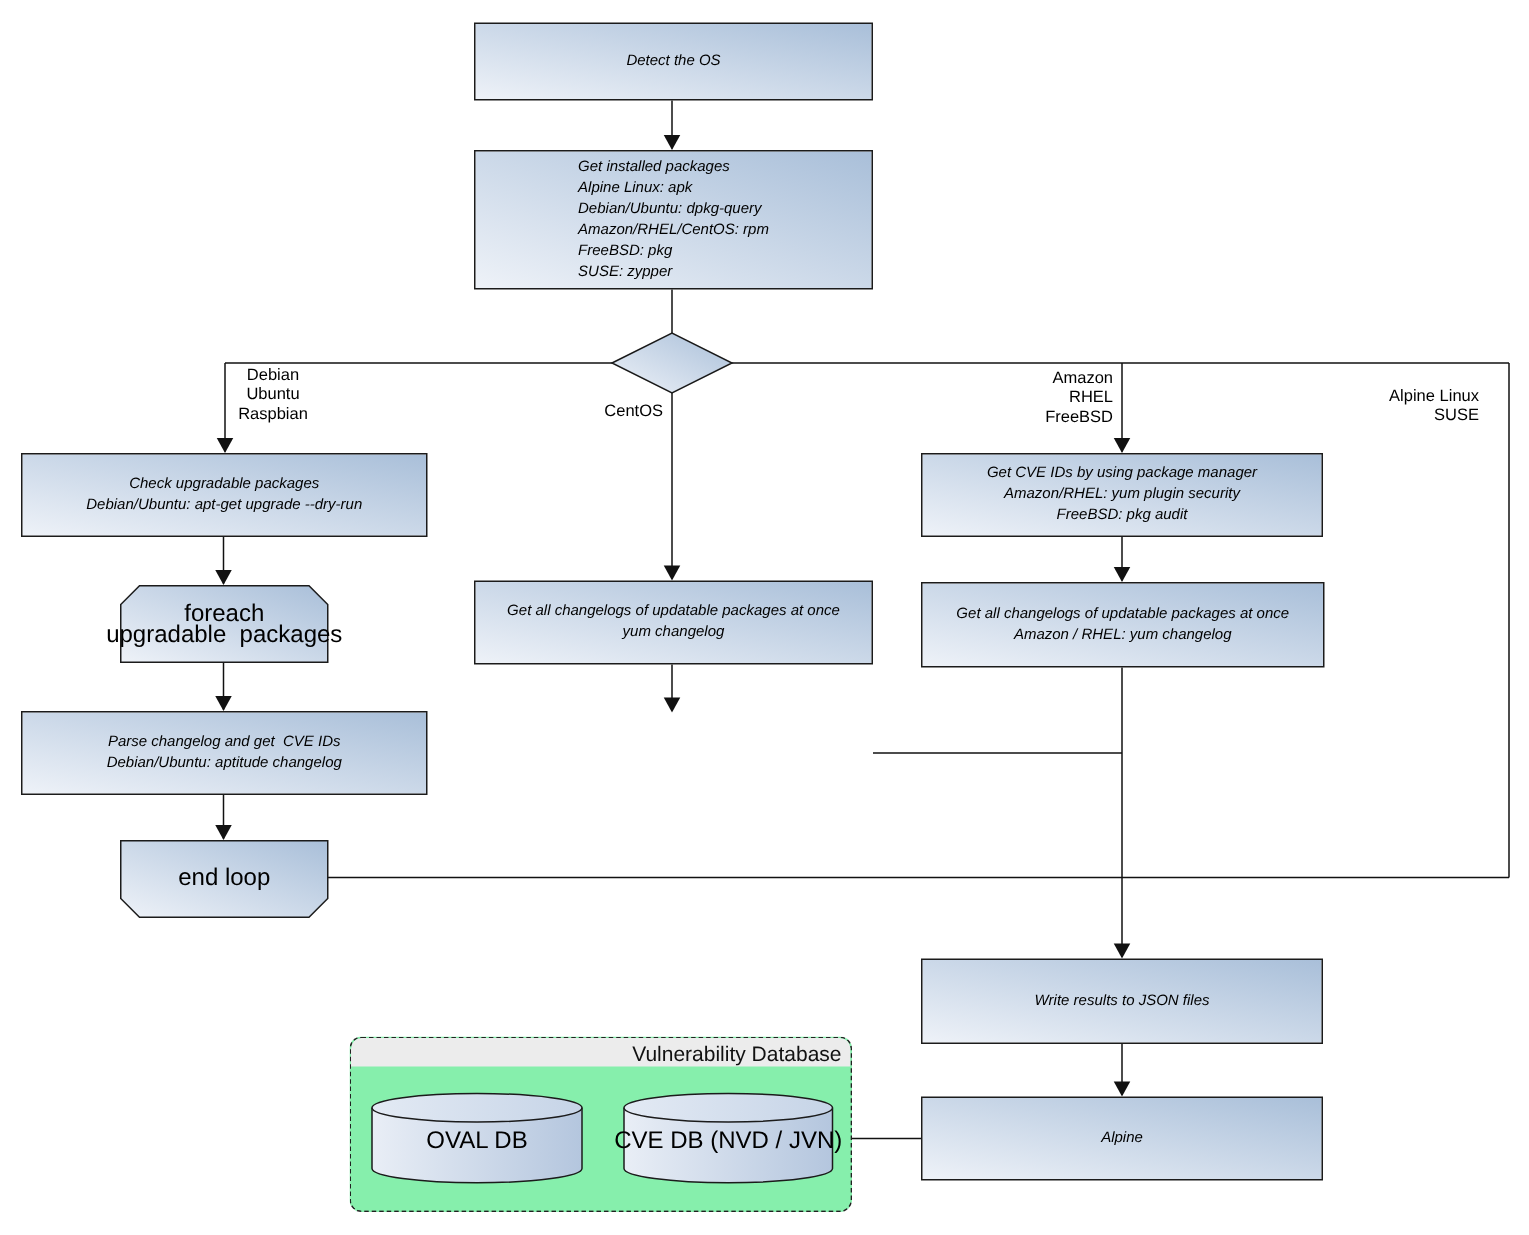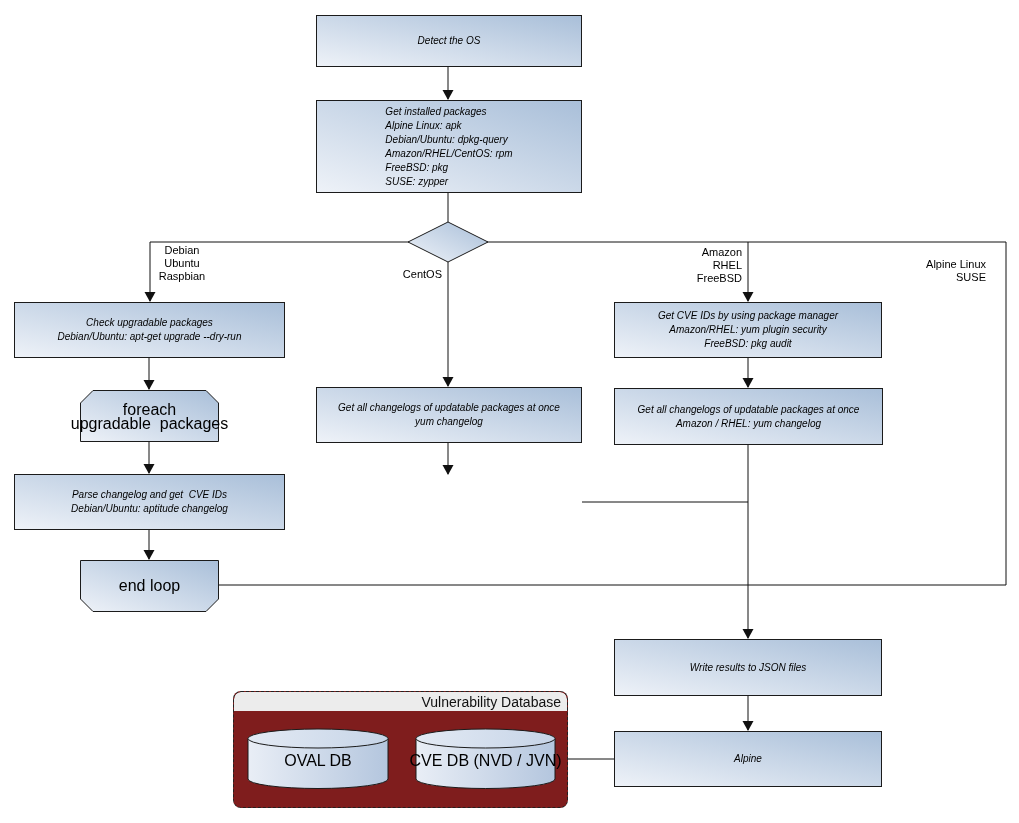--- a/index.html
+++ b/index.html
@@ -18,21 +18,21 @@
   .txt.right{text-align:left;}
   .shape-label{
     position:absolute;display:flex;align-items:center;justify-content:center;
     font-size:16px;line-height:14px;white-space:pre;text-align:center;
   }
   .edge-label{position:absolute;font-size:11px;line-height:13px;white-space:pre;}
   .edge-label.center{text-align:center;}
   .edge-label.rightal{text-align:right;}
   .db-box{
     position:absolute;left:233px;top:691px;width:335px;height:117px;box-sizing:border-box;
-    border:1px dashed #222;border-radius:8px;background:#7f1d1d;overflow:hidden;
+    border:1px dashed #222;border-radius:8px;background:#86efac;overflow:hidden;
   }
   .db-head{
     height:19px;background:#ececec;border-radius:7px 7px 0 0;
     display:flex;align-items:center;justify-content:flex-end;
     padding-right:6px;font-size:14px;color:#111;
   }
 </style>
 </head>
 <body>
 

